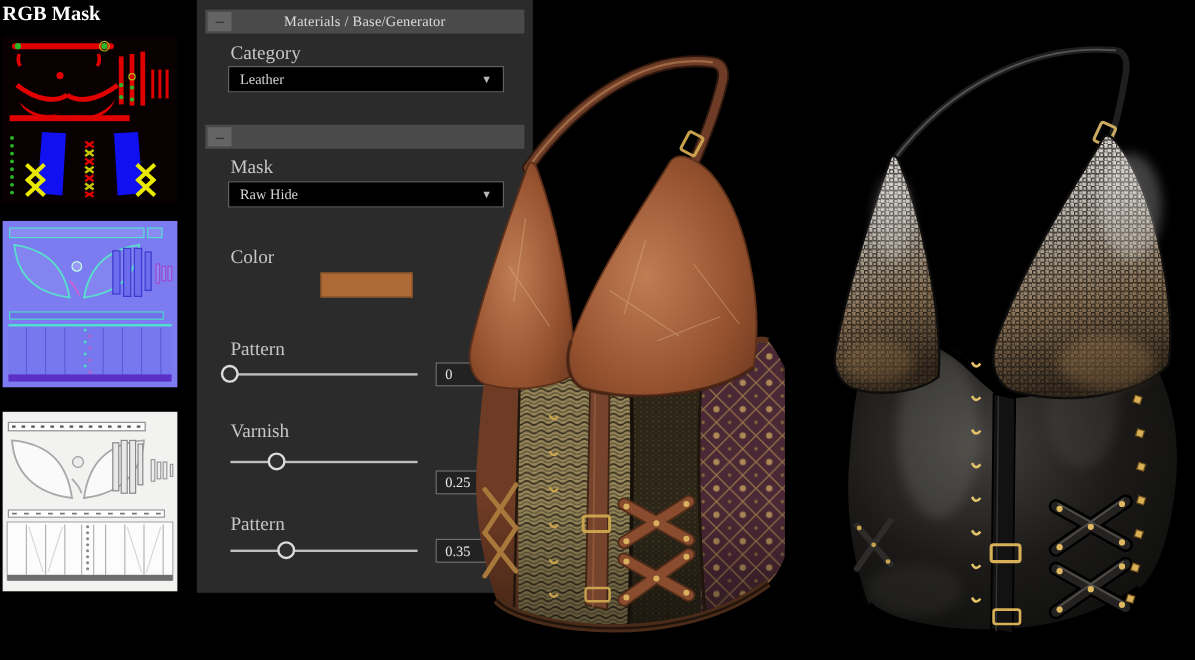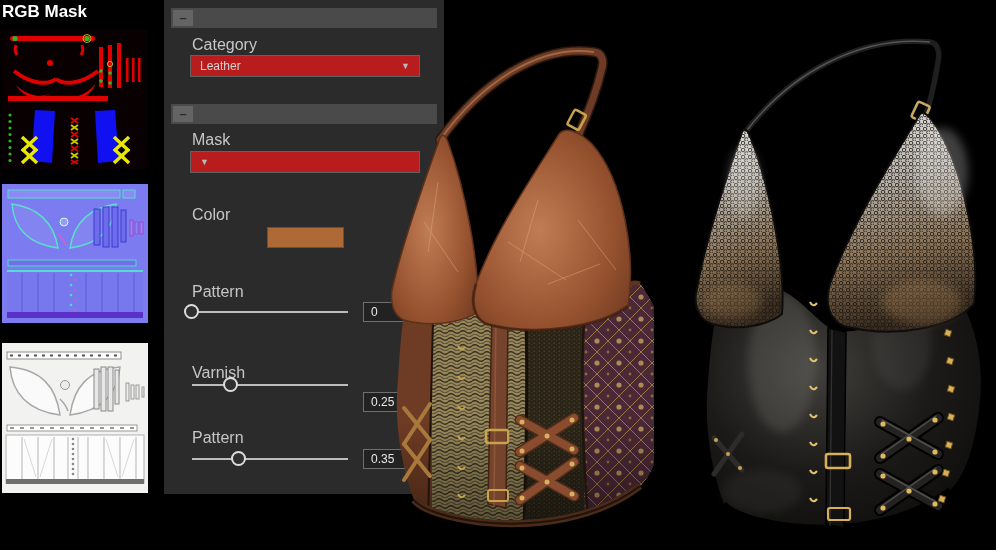--- a/index.html
+++ b/index.html
@@ -1,29 +1,29 @@
 <!DOCTYPE html>
 <html><head>
 <meta charset="utf-8">
 <style>
   html,body{margin:0;padding:0;background:#000;}
   .stage{position:relative;width:996px;height:550px;background:#000;overflow:hidden;
-         font-family:Liberation Sans, sans-serif;}
+         font-family:Liberation Serif, serif;}
   
   .col-title{position:absolute;left:2px;top:2px;color:#fff;font-size:17px;font-weight:bold;}
   .thumb{position:absolute;left:2px;}
   .thumb svg{display:block;}
   
   .panel{position:absolute;left:164px;top:0;width:280px;height:494px;background:#2b2b2b;}
   .hdr{position:absolute;left:7px;width:266px;height:20px;background:#4a4a4a;display:flex;align-items:center;}
   .collapse{width:20px;height:16px;margin-left:2px;background:#646464;color:#2c2c2c;font-size:13px;
             line-height:15px;text-align:center;font-weight:bold;cursor:pointer;}
   .hdr-t{flex:1;text-align:center;color:#dcdcdc;font-size:12px;margin-right:22px;letter-spacing:.2px;}
   .lbl{position:absolute;left:28px;color:#c6c6c6;font-size:16px;}
-  .dd{position:absolute;left:26px;width:230px;height:22px;background:#b91c1c;border:1px solid #616161;
+  .dd{position:absolute;left:26px;width:230px;height:22px;background:#000000;border:1px solid #616161;
       box-sizing:border-box;display:flex;align-items:center;padding:0 9px;cursor:pointer;}
   .dd-v{color:#d4d4d4;font-size:12px;flex:1;}
   .dd-c{color:#b8b8b8;font-size:9px;line-height:9px;}
   .swatch{position:absolute;left:103px;top:227px;width:77px;height:21px;border:1px solid #7d4c26;box-sizing:border-box;}
   .track{position:absolute;left:28px;width:156px;height:2px;background:#bdbdbd;}
   .knob{position:absolute;width:15px;height:15px;border-radius:50%;border:2px solid #dcdcdc;
         background:#2f2f2f;box-sizing:border-box;cursor:pointer;}
   .spin{position:absolute;left:199px;width:42px;height:20px;border:1px solid #6f6f6f;background:#222;
         color:#e8e8e8;font-size:12px;line-height:18px;padding-left:7px;box-sizing:border-box;}
   .spin-btns{position:absolute;left:241px;width:14px;height:20px;display:flex;flex-direction:column;}
@@ -196,50 +196,52 @@
         <circle cx="71" cy="126" r="1.3"></circle>
           <circle cx="71" cy="131" r="1.3"></circle>
       </g>
       <rect x="4" y="136" width="138" height="5" fill="#6e6e6e"></rect>
     </svg>
   </div>
 
   <div class="panel">
     <div class="hdr" style="top:8px">
       <span class="collapse">–</span>
+      <span class="hdr-t">Materials / Base/Generator</span>
     </div>
     <div class="lbl" style="top:36px">Category</div>
     <div class="dd" style="top:55px">
       <span class="dd-v">Leather</span>
       <span class="dd-c">▼</span>
     </div>
 
     <div class="hdr" style="top:104px">
       <span class="collapse">–</span>
     </div>
     <div class="lbl" style="top:131px">Mask</div>
     <div class="dd" style="top:151px">
+      <span class="dd-v">Raw Hide</span>
       <span class="dd-c">▼</span>
     </div>
 
     <div class="lbl" style="top:206px">Color</div>
     <div class="swatch" style="background:#ad6a36"></div>
 
     <div class="lbl" style="top:283px">Pattern</div>
     <div class="track" style="top:311px"></div>
     <div class="knob" style="top:304px;left:20px"></div>
     <div class="spin" style="top:302px">
       <span>0</span>
     </div>
     <div class="spin-btns" style="top:302px">
       <div class="spin-btn">▲</div>
       <div class="spin-btn">▼</div>
     </div>
 
-    <div class="lbl" style="top:364px">Varnish</div>
+    <div class="lbl" style="top:351px">Varnish</div>
     <div class="track" style="top:384px"></div>
     <div class="knob" style="top:377px;left:59px"></div>
     <div class="spin" style="top:392px">
       <span>0.25</span>
     </div>
     <div class="spin-btns" style="top:375px">
       <div class="spin-btn">▲</div>
       <div class="spin-btn">▼</div>
     </div>
 

